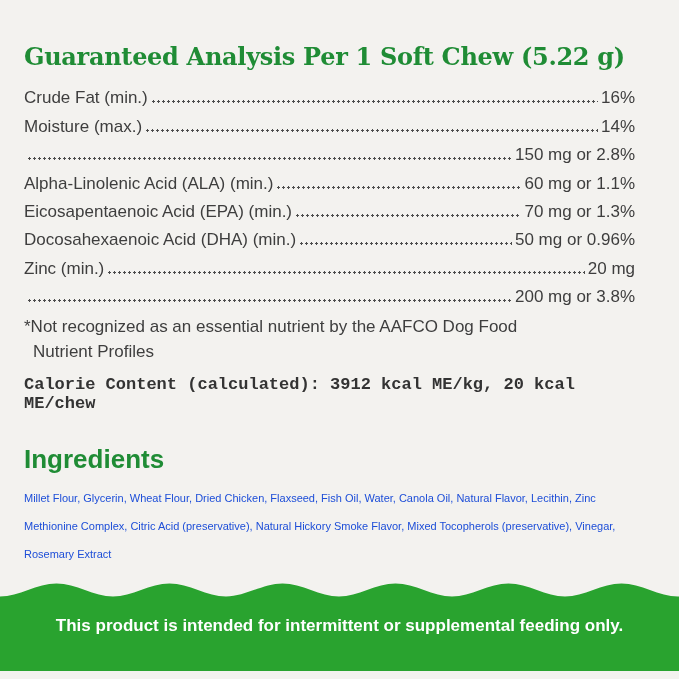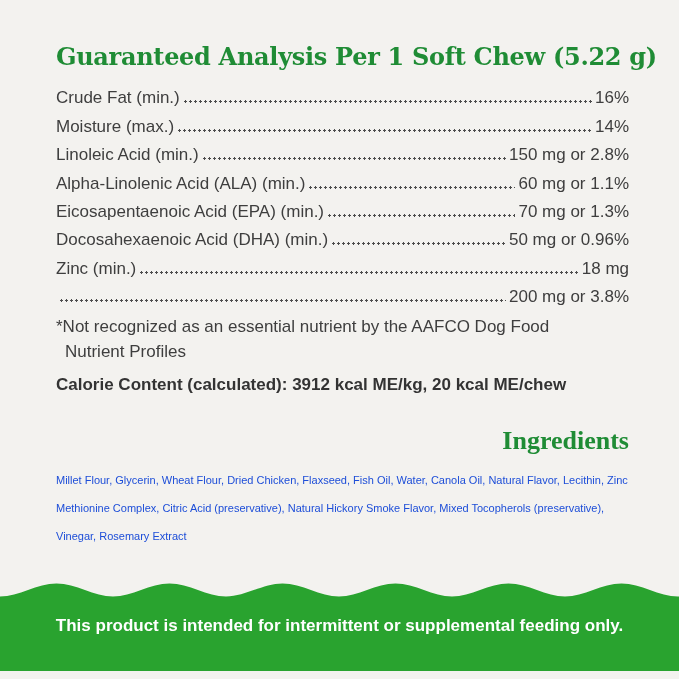--- a/index.html
+++ b/index.html
@@ -4,22 +4,22 @@
 <style>
   html,body{margin:0;padding:0;}
   body{
     width:679px;height:679px;
     background:#f3f2ef;
     font-family:"Liberation Sans",sans-serif;
     position:relative;overflow:hidden;
     color:#3e3e3e;
   }
   .label-card{
-    position:absolute;top:0;left:0;right:6px;
-    padding:42px 44px 0 56px;
+    position:absolute;top:0;left:0;right:0;
+    padding:42px 44px 0 24px;
     box-sizing:border-box;
   }
   h1.ga-title{
     margin:0;
     font-family:"DejaVu Serif",serif;
     font-weight:bold;
     font-size:24px;
     letter-spacing:-0.3px;
     line-height:30px;
     white-space:nowrap;
@@ -51,29 +51,29 @@
     line-height:25px;
     padding-left:9px;
     text-indent:-9px;
     color:#3e3e3e;
   }
   .calorie{
     margin:11px 0 0 0;
     font-size:17px;
     font-weight:bold;
     color:#333333;
+    font-family:Liberation Mono, monospace;
   }
   h2.ingredients-title{
     margin:30px 0 0 0;
-    font-family:Liberation Serif, serif;
+    font-family:Liberation Sans, sans-serif;
     font-weight:bold;
     font-size:26px;
     line-height:32px;
     color:var(--heading-green,#1f8c35);
-    text-align:right;
   }
   .ingredients-text{
     margin:9px 0 16px 0;
     max-width:596px;
     font-size:11px;
     line-height:28px;
     color:#1d4ed8;
   }
   .footer{
     position:absolute;
@@ -106,21 +106,20 @@
         <span class="ga-label">Crude Fat (min.)</span>
         <span class="ga-dots"></span>
         <span class="ga-value">16%</span>
       </div>
       <div class="ga-row">
         <span class="ga-label">Moisture (max.)</span>
         <span class="ga-dots"></span>
         <span class="ga-value">14%</span>
       </div>
       <div class="ga-row">
-        <span class="ga-label">Linoleic Acid (min.)</span>
         <span class="ga-dots"></span>
         <span class="ga-value">150 mg or 2.8%</span>
       </div>
       <div class="ga-row">
         <span class="ga-label">Alpha-Linolenic Acid (ALA) (min.)</span>
         <span class="ga-dots"></span>
         <span class="ga-value">60 mg or 1.1%</span>
       </div>
       <div class="ga-row">
         <span class="ga-label">Eicosapentaenoic Acid (EPA) (min.)</span>
@@ -128,21 +127,21 @@
         <span class="ga-value">70 mg or 1.3%</span>
       </div>
       <div class="ga-row">
         <span class="ga-label">Docosahexaenoic Acid (DHA) (min.)</span>
         <span class="ga-dots"></span>
         <span class="ga-value">50 mg or 0.96%</span>
       </div>
       <div class="ga-row">
         <span class="ga-label">Zinc (min.)</span>
         <span class="ga-dots"></span>
-        <span class="ga-value">18 mg</span>
+        <span class="ga-value">20 mg</span>
       </div>
       <div class="ga-row">
         <span class="ga-dots"></span>
         <span class="ga-value">200 mg or 3.8%</span>
       </div>
     </div>
 
   <p class="footnote">*Not recognized as an essential nutrient by the AAFCO Dog Food Nutrient Profiles</p>
 
   <p class="calorie">Calorie Content (calculated): 3912 kcal ME/kg, 20 kcal ME/chew</p>

